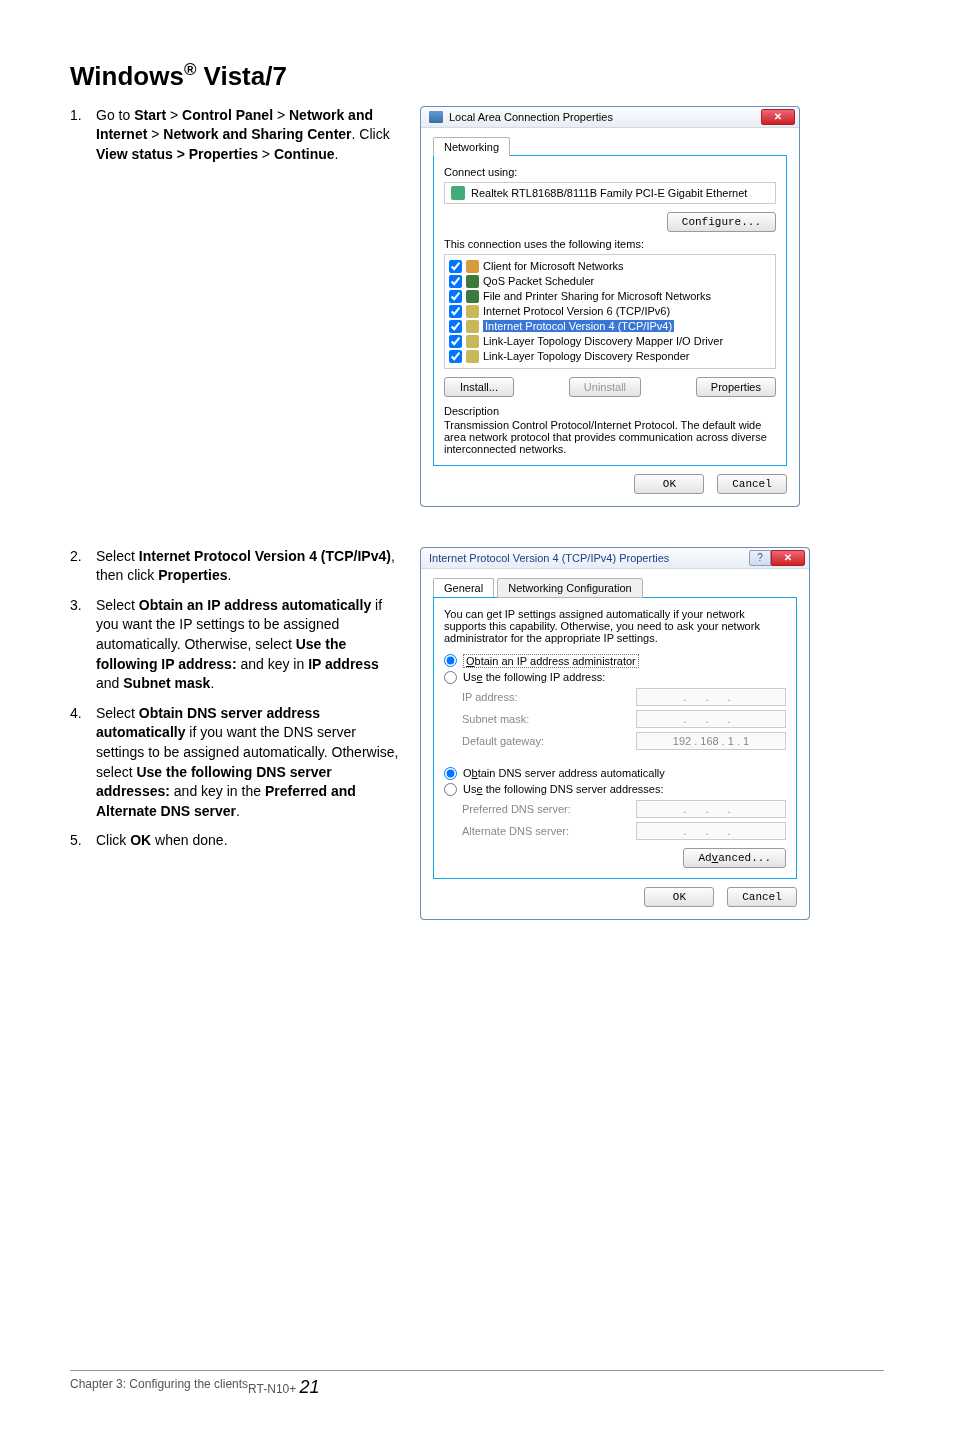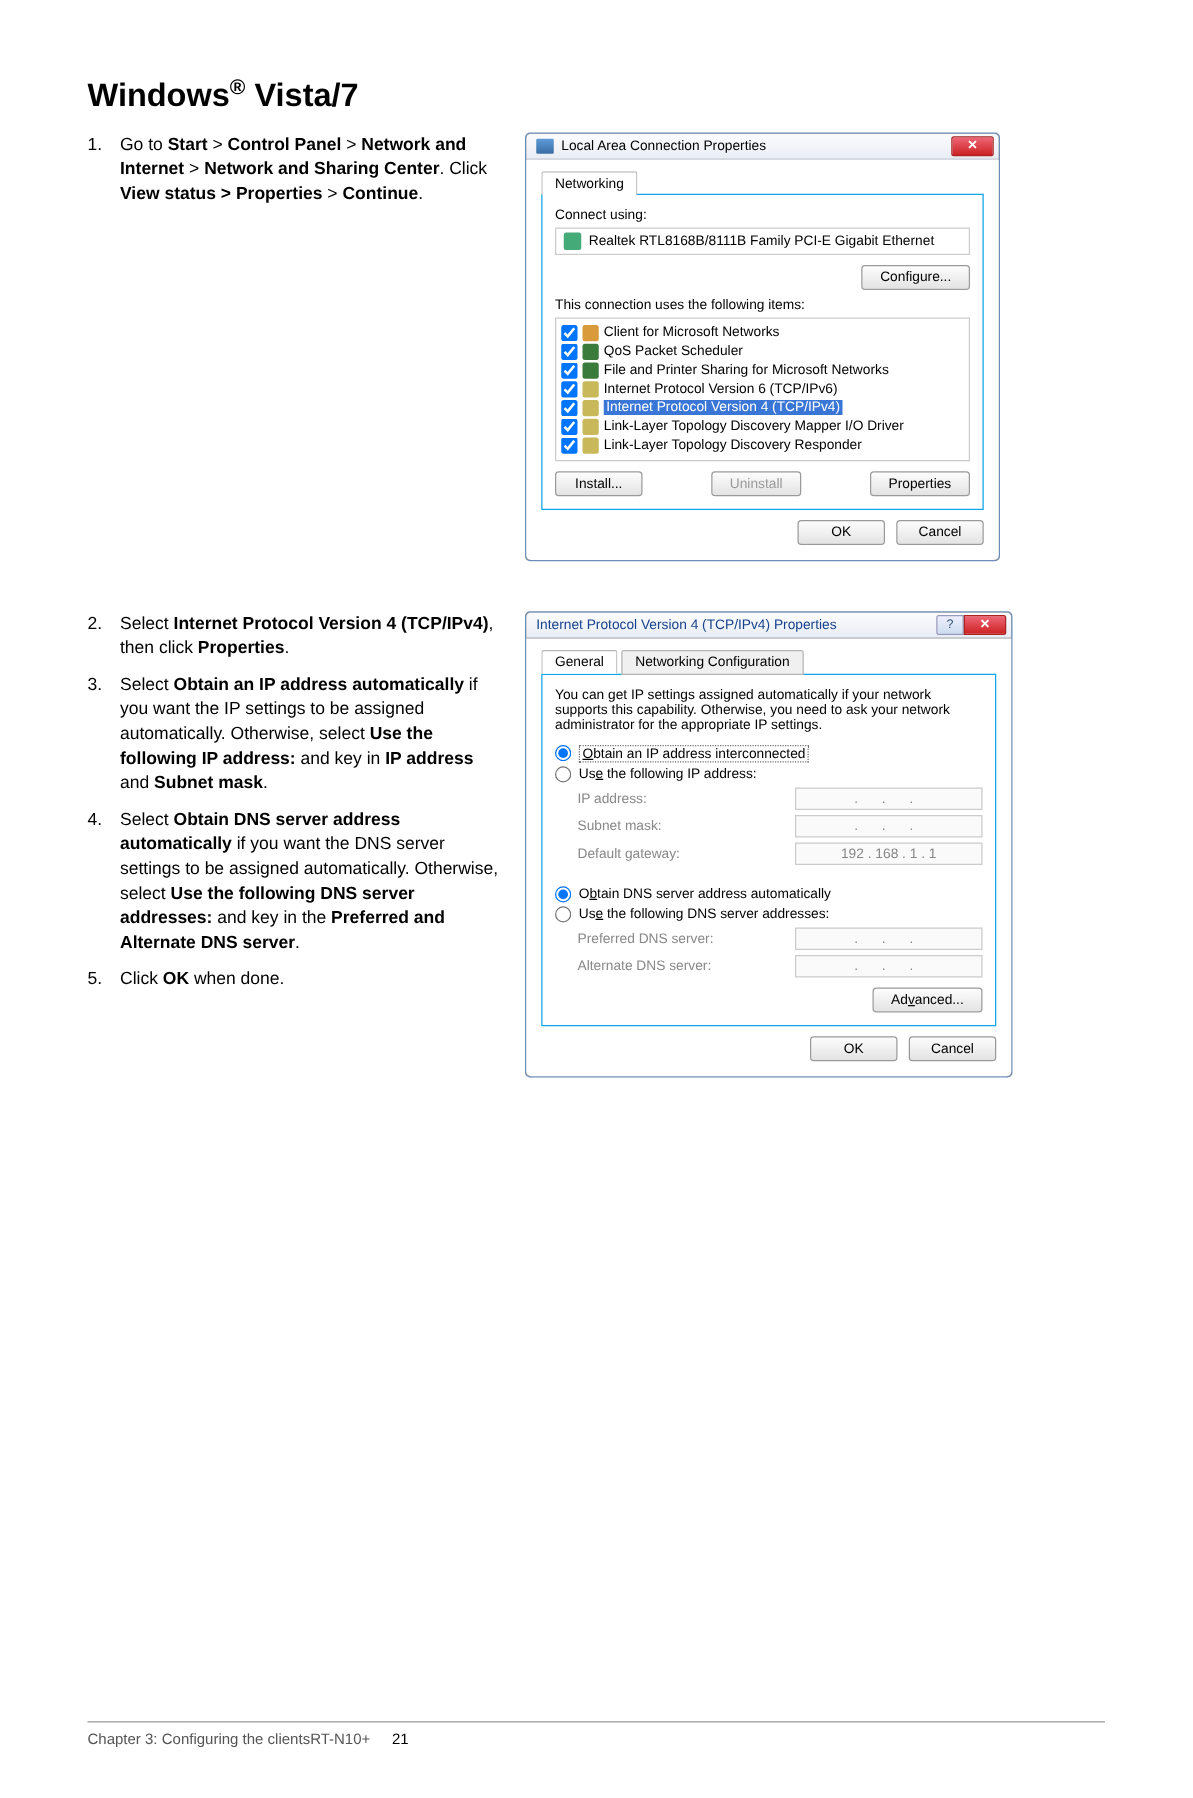--- a/index.html
+++ b/index.html
@@ -90,21 +90,21 @@
   .win-btn {
     display:inline-block;
     background: linear-gradient(#fdfdfd,#e3e3e3);
     border:1px solid #9a9a9a;
     border-radius:3px;
     padding:3px 14px;
     font-size:11px;
     min-width:70px;
     text-align:center;
   }
-  .btn-row { text-align:right; margin-top:8px; }
+  .btn-row { text-align:right; margin-top:8px;font-family:Liberation Mono, monospace; }
   .btn-row .win-btn { margin-left:6px; }
   .adapter-box {
     border:1px solid #ccc; padding:3px 6px; display:flex; align-items:center;
     background:#fff; margin-bottom:6px;
   }
   .adapter-icon { width:14px;height:14px;background:#4a7;display:inline-block;margin-right:6px;border-radius:2px;}
   .items-box { border:1px solid #ccc; background:#fff; padding:4px; }
   .item-row { display:flex; align-items:center; padding:1px 0; }
   .item-row input { margin-right:4px; }
   .item-icon { width:13px;height:13px;display:inline-block;margin-right:4px;border-radius:2px;}
@@ -135,21 +135,21 @@
   .footer {
     position: absolute;
     bottom: 40px;
     left: 70px; right: 70px;
     border-top: 1px solid #999;
     padding-top: 6px;
     display: flex;
     font-size: 12px;
     color: #555;
   }
-  .footer .pnum { font-size: 12px; color:#000; margin-left:14px;}
+  .footer .pnum { font-size: 18px; color:#000; font-style:italic;}
   .u { text-decoration: underline; }
 </style>
 </head>
 <body>
 
 <h2>
   <span>Windows</span><span class="sup">®</span><span> Vista/7</span>
 </h2>
 
 <div class="content-row">
@@ -214,20 +214,24 @@
                 <input type="checkbox" checked="" style="">
                 <span class="item-icon ic-proto"></span>
                 <span>Link-Layer Topology Discovery Responder</span>
               </div>
             </div>
           <div style="display:flex; justify-content:space-between; margin-top:8px;">
             <span class="win-btn">Install...</span>
             <span class="win-btn" style="color:#999;">Uninstall</span>
             <span class="win-btn">Properties</span>
           </div>
+          <div class="desc-box">
+            <div>Description</div>
+            <div style="margin-top:2px;">Transmission Control Protocol/Internet Protocol. The default wide area network protocol that provides communication across diverse interconnected networks.</div>
+          </div>
         </div>
         <div class="btn-row">
           <span class="win-btn">OK</span>
           <span class="win-btn">Cancel</span>
         </div>
       </div>
     </div>
   </div>
 </div>
 
@@ -263,21 +267,21 @@
         </span>
       </div>
       <div class="win-body">
         <span class="win-tab">General</span>
         <span class="win-tab inactive">Networking Configuration</span>
         <div class="win-panel">
           <div style="margin-bottom:10px;">You can get IP settings assigned automatically if your network supports this capability. Otherwise, you need to ask your network administrator for the appropriate IP settings.</div>
 
           <div class="radio-row">
             <input type="radio" checked="" style="">
-            <span class="dotted-sel"><span class="u">O</span><span>btain an IP address interconnected</span></span>
+            <span class="dotted-sel"><span class="u">O</span><span>btain an IP address administrator</span></span>
           </div>
           <div class="radio-row">
             <input type="radio" style="">
             <span>Us<span class="u">e</span> the following IP address:</span>
           </div>
           <div class="group-indent">
             <div class="field-row">
                 <span class="field-label">IP address:</span>
                 <span class="field-box">
                   <span class="dots">. . .</span>

